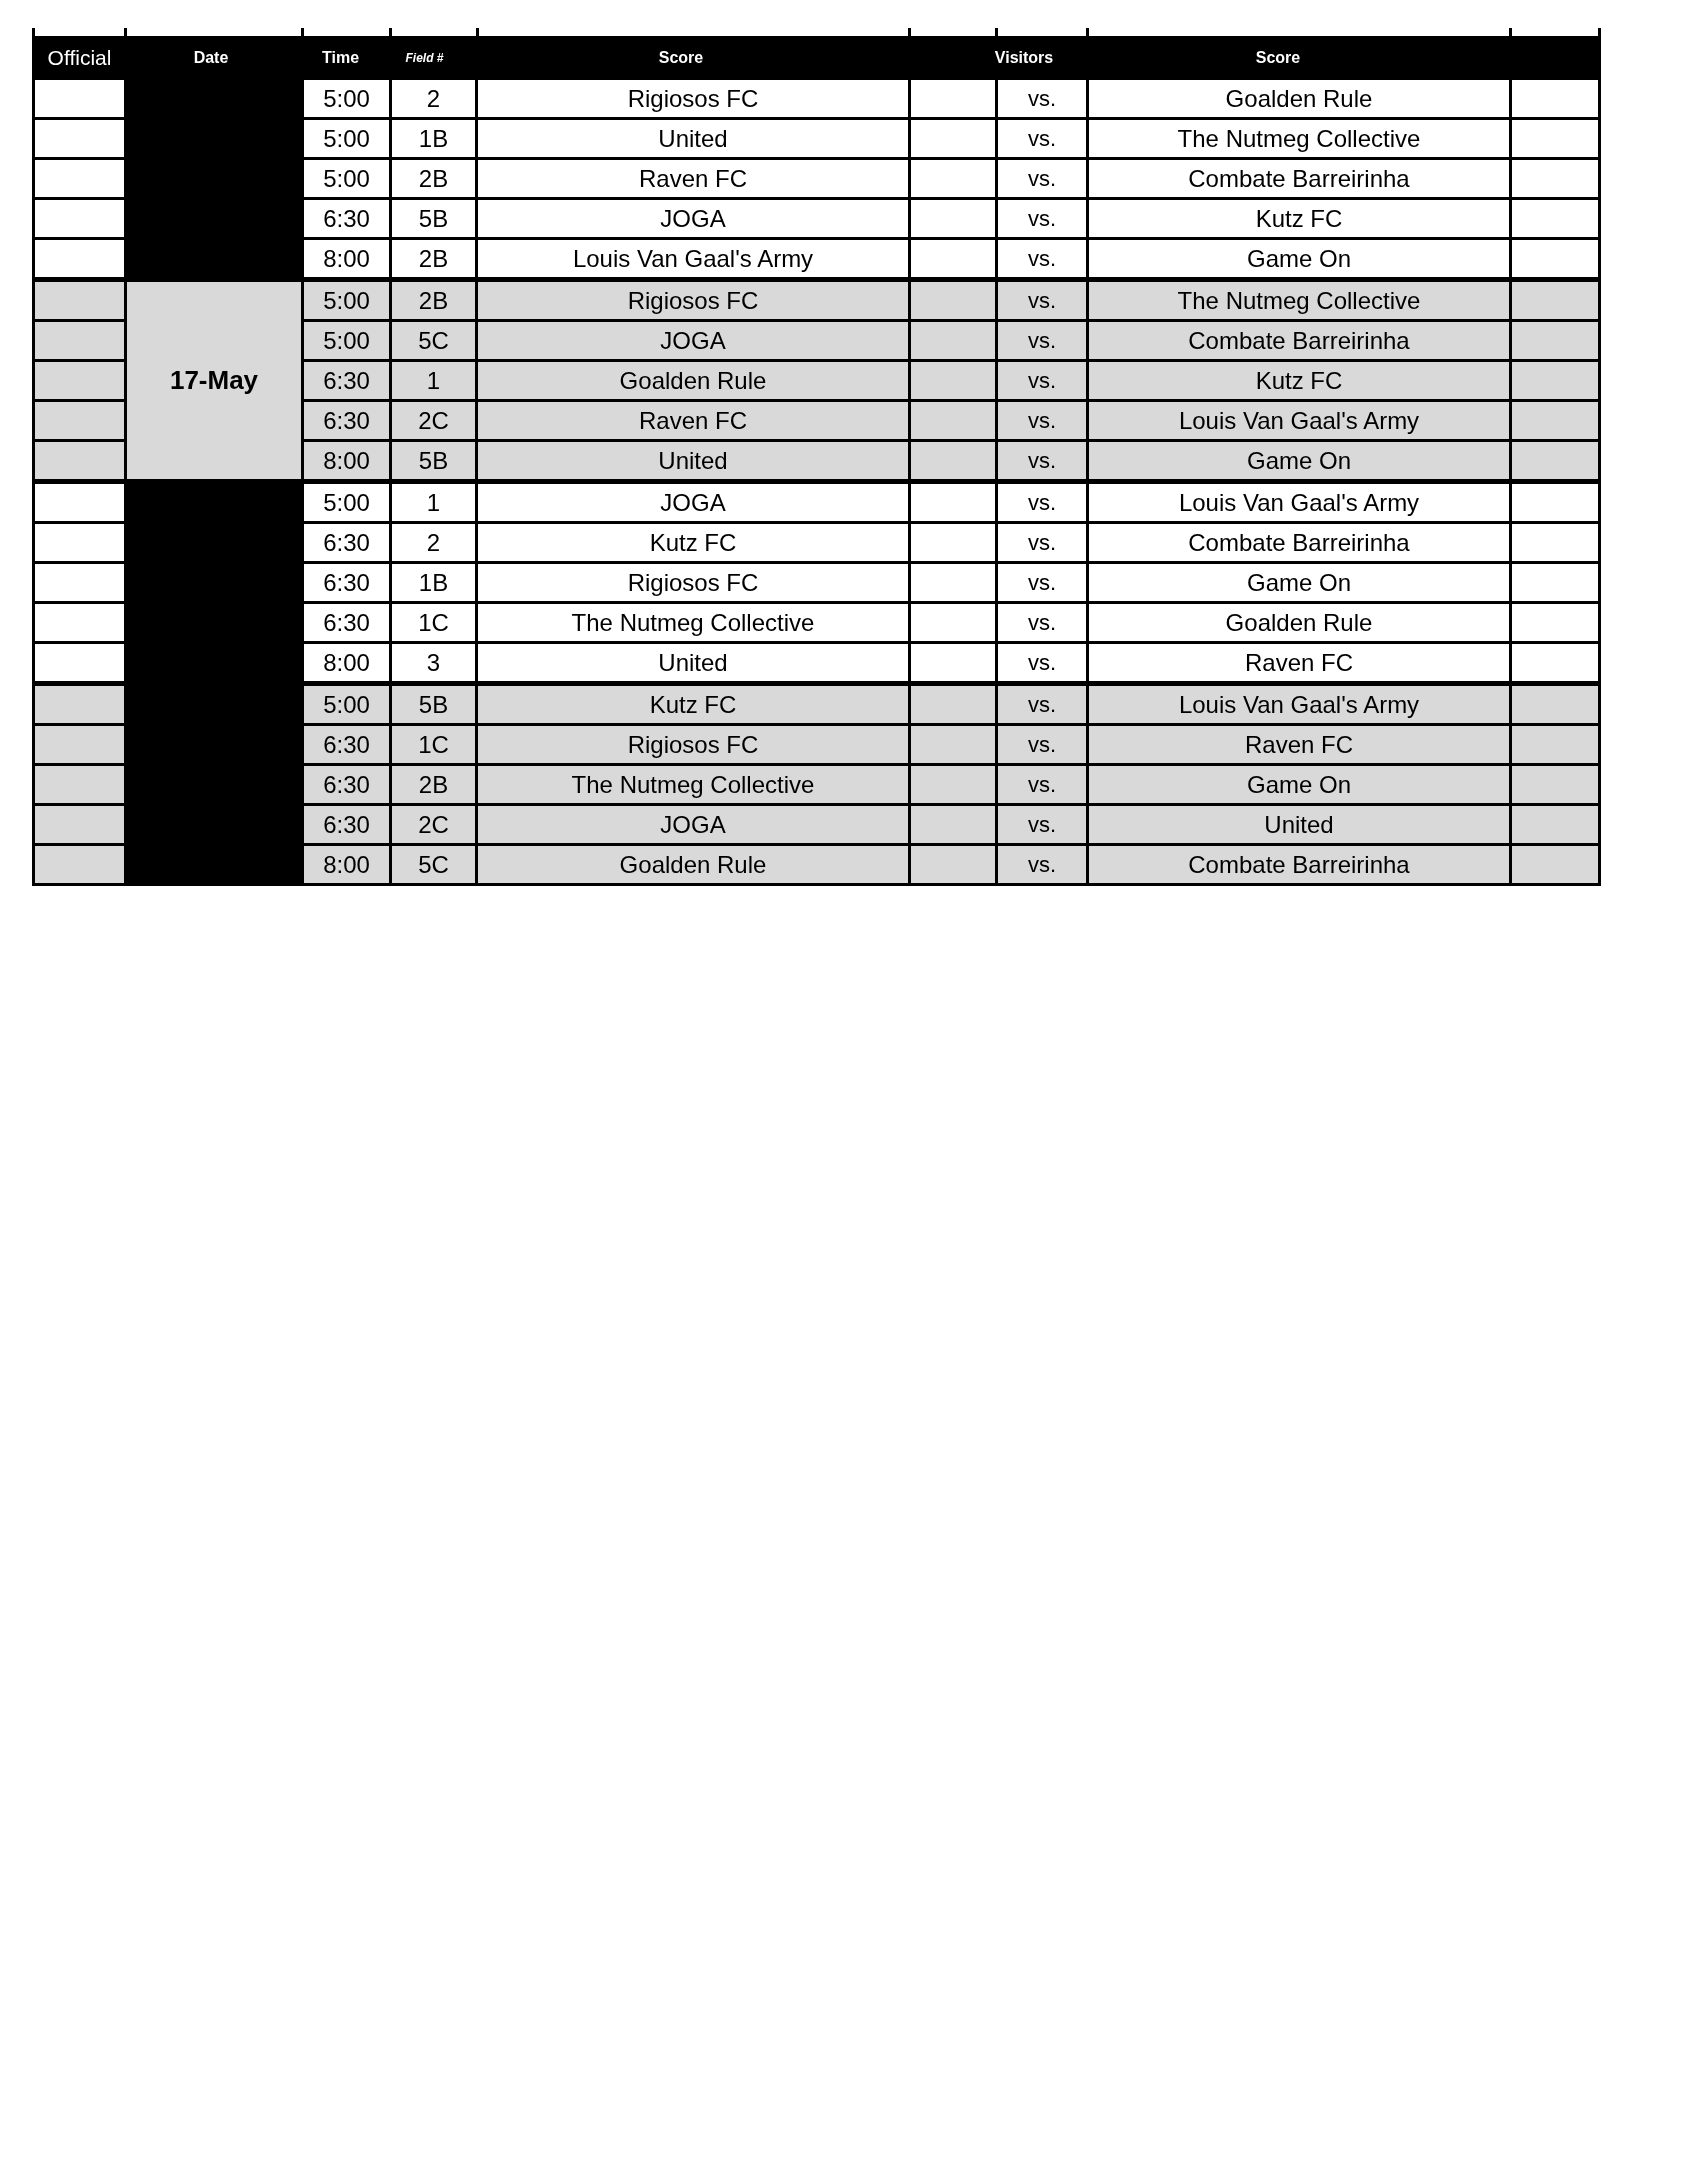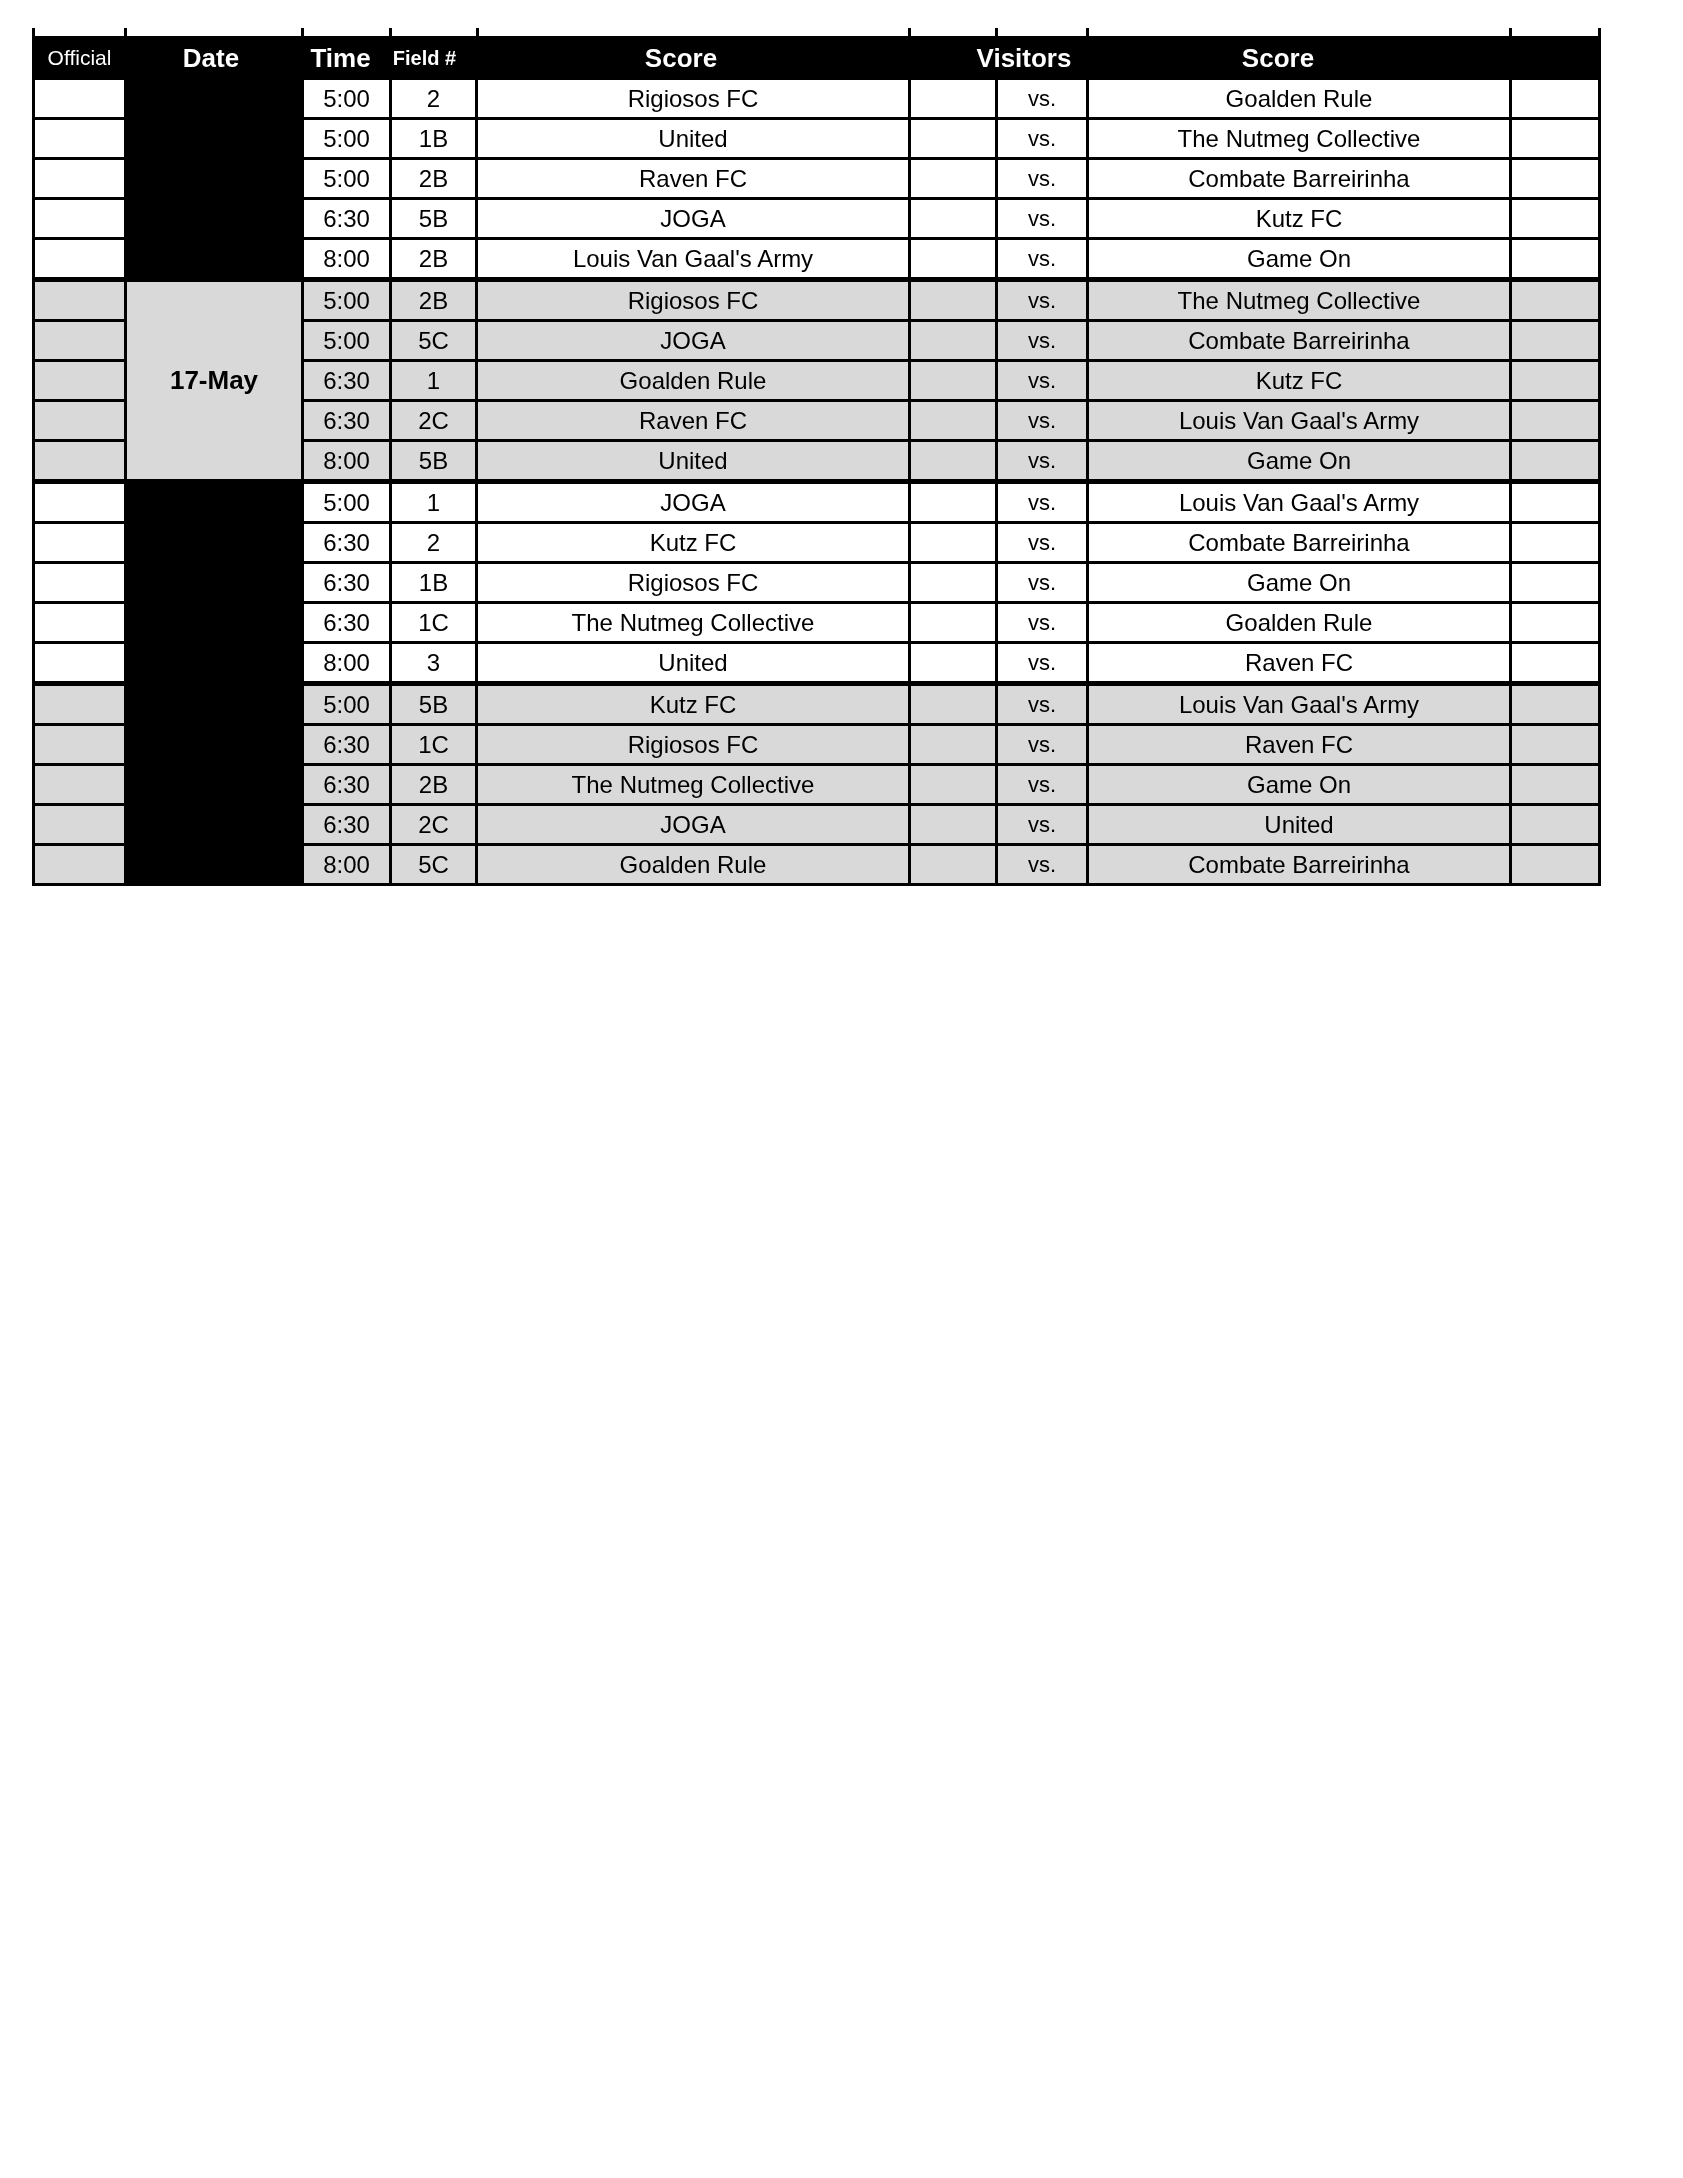--- a/index.html
+++ b/index.html
@@ -8,23 +8,23 @@
     font-family:"Liberation Sans",sans-serif;color:#000;
   }
   .sheet{position:absolute;left:32px;top:28px;}
   .ticks{position:relative;height:8px;width:1569px;background:#ffffff;}
   .tick{position:absolute;top:0;width:3px;height:8px;background:#000;}
   .tbl{border:3px solid #000;background:#000;width:1563px;}
   .hdr{
     display:grid;grid-template-columns:89px 174px 85px 83px 430px 84px 88px 420px 86px;
     height:38px;background:#000;color:#fff;margin-bottom:3px;
   }
-  .hcell{display:flex;align-items:center;justify-content:center;font-weight:bold;font-size:26px;white-space:nowrap;}
+  .hcell{display:flex;align-items:center;justify-content:center;font-weight:bold;font-size:16px;white-space:nowrap;}
   .hcell.h-official{font-weight:normal;font-size:21px;}
-  .hcell.h-field{font-size:20px;}
+  .hcell.h-field{font-size:12px;font-style:italic;}
   .section{
     display:grid;grid-template-columns:89px 174px 85px 83px 430px 84px 88px 420px 86px;
     grid-auto-rows:37px;gap:3px;background:#000;
   }
   .divider{height:5px;background:#000;}
   .cell{display:flex;align-items:center;justify-content:center;font-size:24px;background:#fff;white-space:nowrap;overflow:hidden;}
   .section.shaded .cell{background:#d9d9d9;}
   .date-cell{font-weight:bold;font-size:26px;}
   .vs-cell{font-size:22px;}
 </style>

